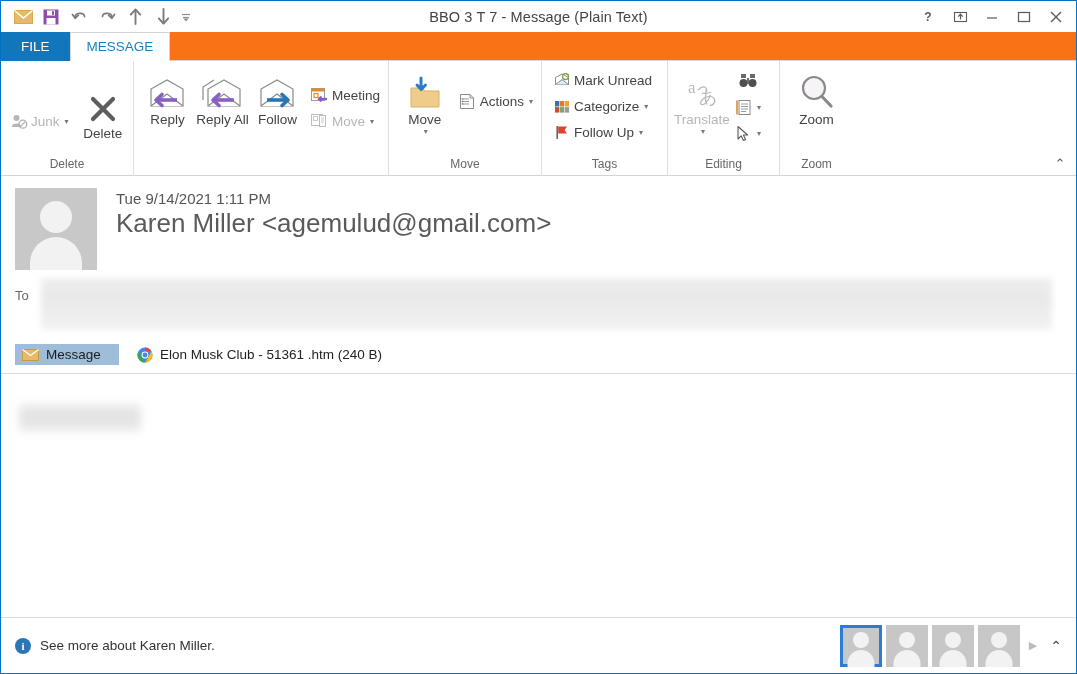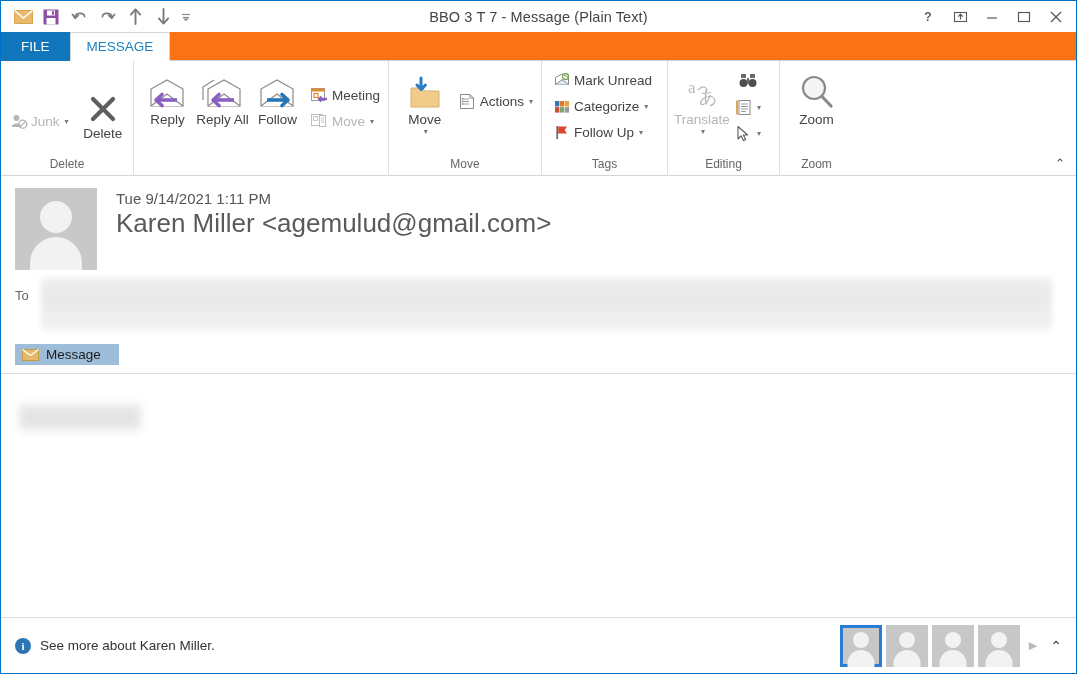--- a/index.html
+++ b/index.html
@@ -673,20 +673,33 @@
     <div id="attach-bar">
       <div class="tabchip">
         <span>
           <svg width="17" height="12" viewBox="0 0 17 12">
             <rect x="0.5" y="0.5" width="16" height="11" fill="#e8b96a" stroke="#c99a45"></rect>
             <path d="M0.5 0.5 L8.5 6.5 L16.5 0.5" fill="none" stroke="#ffffff" stroke-width="1.3"></path>
           </svg>
         </span>
         <span>Message</span>
       </div>
+      <div class="attach-item">
+        <span>
+          <svg width="16" height="16" viewBox="0 0 16 16">
+            <circle cx="8" cy="8" r="7.5" fill="#4285f4"></circle>
+            <path d="M8 0.5 A7.5 7.5 0 0 1 14.5 4.3 L8 4.3 Z" fill="#ea4335"></path>
+            <path d="M14.5 4.3 A7.5 7.5 0 0 1 8.3 15.5 L11.6 9.6 Z" fill="#fbbc05"></path>
+            <path d="M8.3 15.5 A7.5 7.5 0 0 1 1.5 4.3 L5 10 Z" fill="#34a853"></path>
+            <circle cx="8" cy="8" r="3.4" fill="#ffffff"></circle>
+            <circle cx="8" cy="8" r="2.4" fill="#4285f4"></circle>
+          </svg>
+        </span>
+        <span>Elon Musk Club - 51361 .htm (240 B)</span>
+      </div>
     </div>
 
     <div id="body-area">
       <div id="body-redaction"></div>
     </div>
   </div>
 
   <div id="statusbar">
     <div id="status-left">
       <div id="info-icon">i</div>

